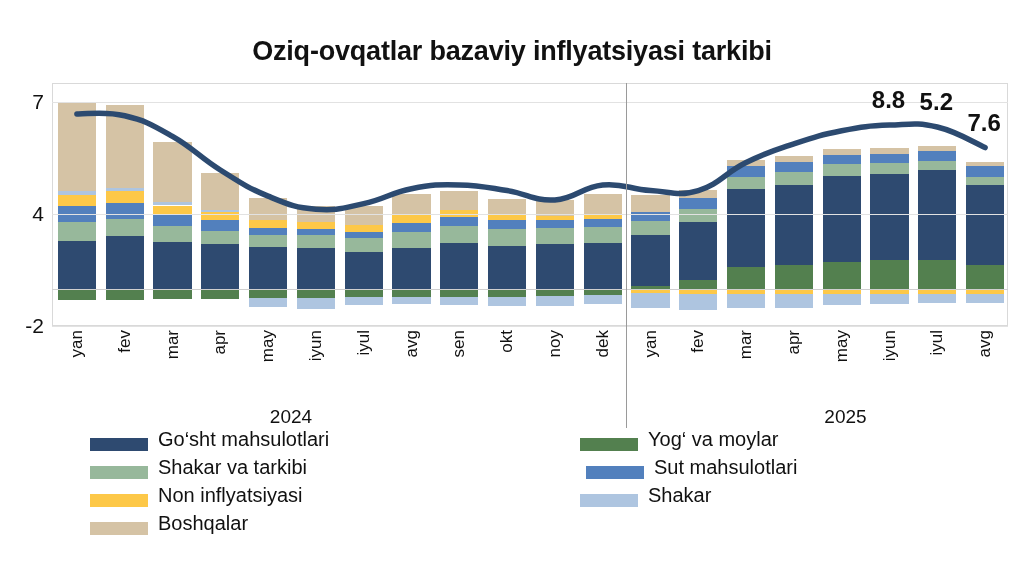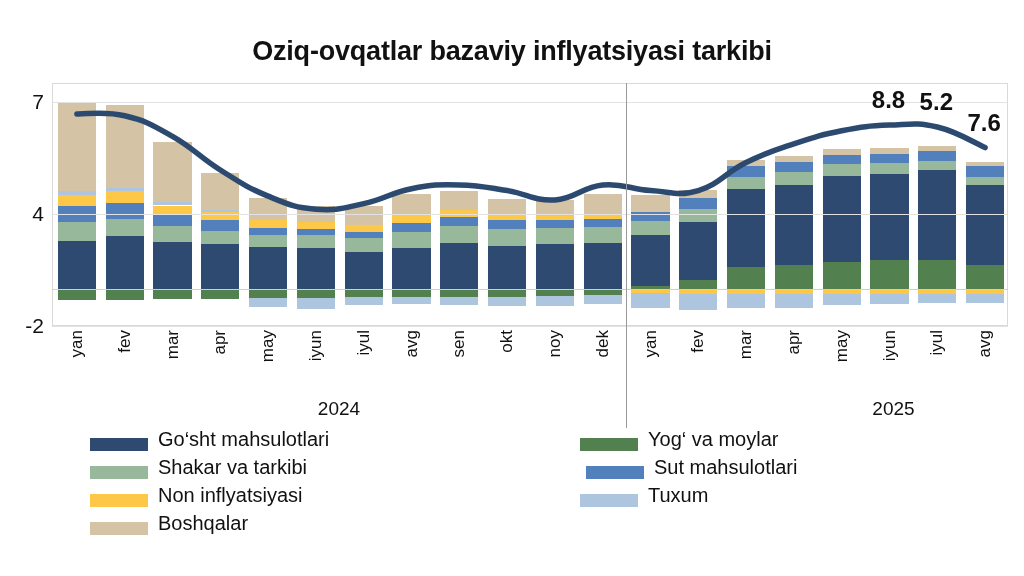--- a/index.html
+++ b/index.html
@@ -88,26 +88,25 @@
     font-size:17px;
     color:#111;
     writing-mode:vertical-rl;
     transform:rotate(180deg) translateY(0);
     transform-origin:center;
     white-space:nowrap;
   }
   .yearlabels{position:absolute;left:52px;top:398px;width:956px;height:28px;}
   .yearlabel{
     position:absolute;
-    top:0;
+    top:8px;
     font-size:19px;
     color:#111;
     transform:translateX(-50%);
     white-space:nowrap;
-    margin-left:48px;
   }
 
   
   .legend{
     position:absolute;
     left:52px;top:428px;width:956px;height:110px;
   }
   .legend-item{
     position:absolute;
     display:flex;align-items:flex-end;
@@ -385,17 +384,17 @@
       <div class="legend-item" style="left: 528px; top: 0px;">
         <span class="swatch" style="background: rgb(83, 128, 79);"></span>
         <span class="legend-label">Yog‘ va moylar</span>
       </div>
       <div class="legend-item" style="left: 534px; top: 28px;">
         <span class="swatch" style="background: rgb(82, 128, 189);"></span>
         <span class="legend-label">Sut mahsulotlari</span>
       </div>
       <div class="legend-item" style="left: 528px; top: 56px;">
         <span class="swatch" style="background: rgb(174, 197, 224);"></span>
-        <span class="legend-label">Tuxum</span>
+        <span class="legend-label">Shakar</span>
       </div>
     </div>
 
 </div>
 
 </body></html>

